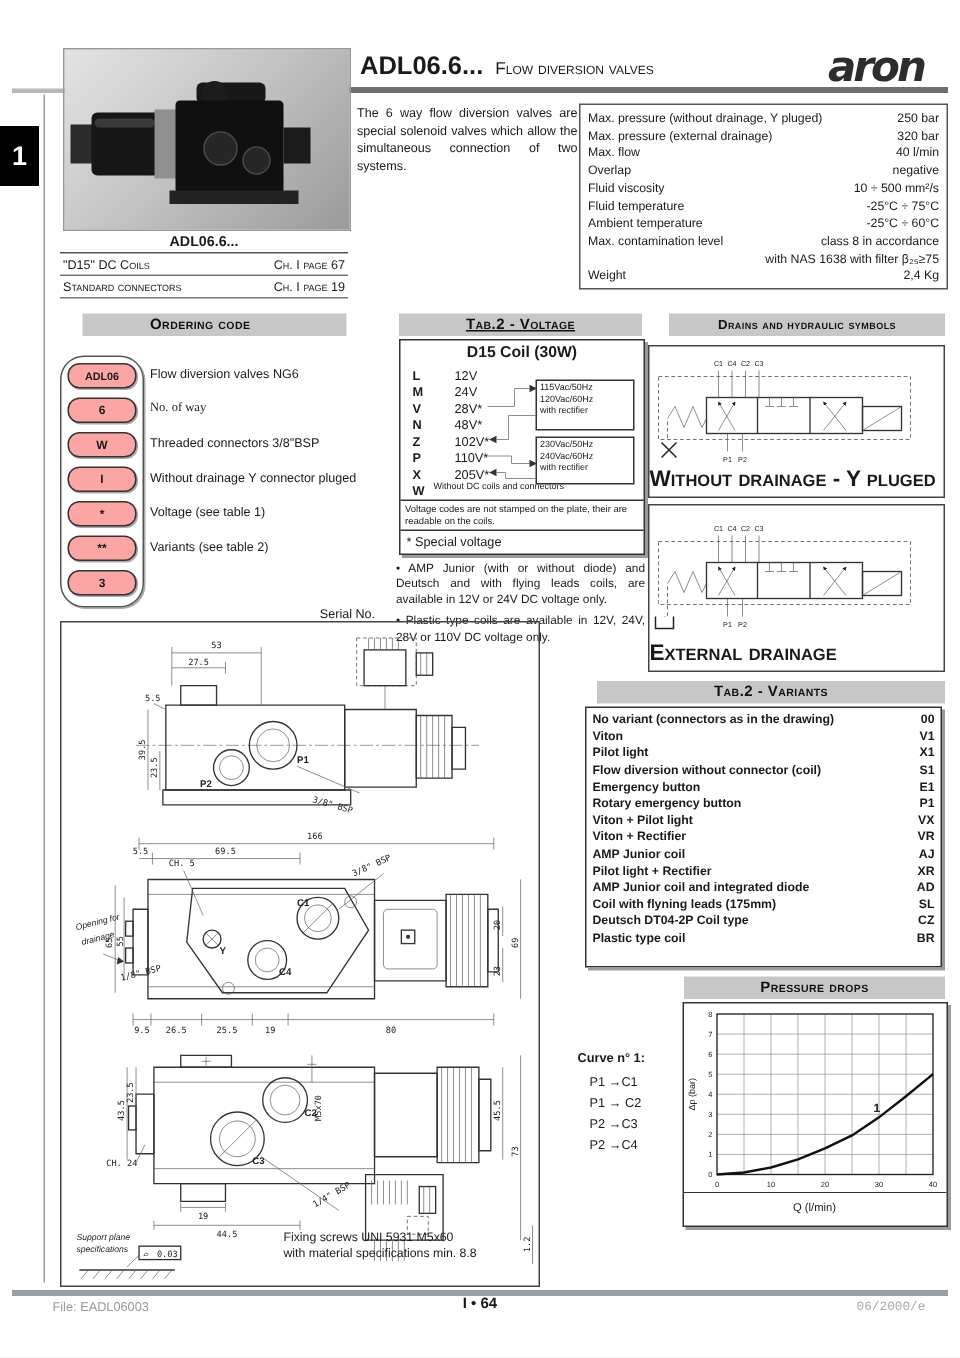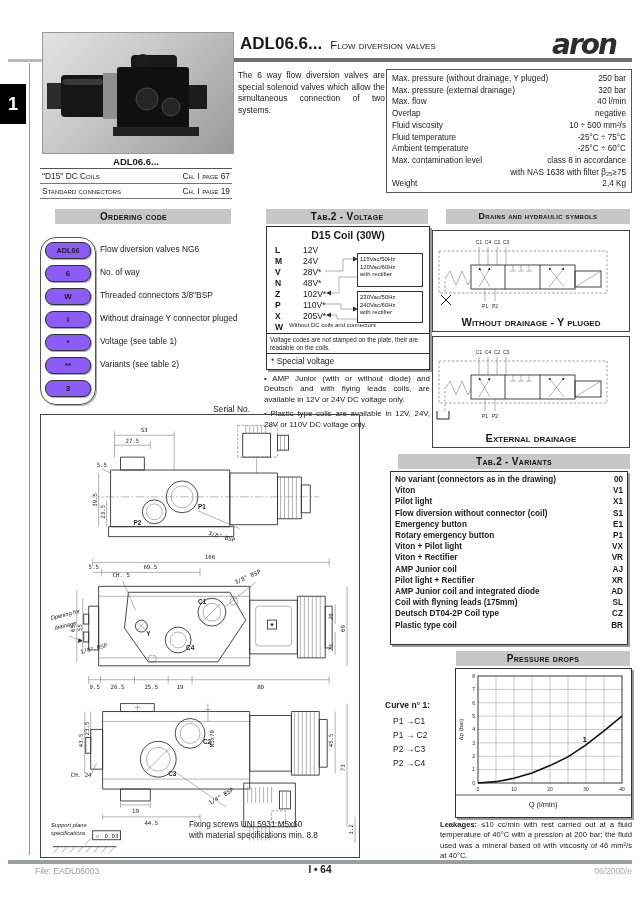--- a/index.html
+++ b/index.html
@@ -28,56 +28,56 @@
   #tab1{left:0;top:84px;width:26px;height:40px;background:#000;color:#fff;font-size:18px;
         font-weight:bold;text-align:center;line-height:40px;}
   #vline{left:29px;top:63px;width:1px;height:792px;background:#9b9b9b;}
   
   #intro{left:238px;top:70px;width:147px;font-size:8.4px;line-height:1.38;text-align:justify;}
   #intro p{margin:0 0 8px 0;}
   #specs{left:386px;top:69px;width:246px;height:124px;border:1px solid #555;padding:3px 5px;
          font-size:8.2px;line-height:11.7px;box-sizing:border-box;}
   
   .pill{position:absolute;left:4px;width:44px;height:15px;border:1px solid #333;border-radius:8px;
-        background:#8b5cf6;text-align:center;font-weight:bold;font-size:8px;line-height:15px;box-shadow:1px 1px 0 #aaa;}
+        background:#fca5a5;text-align:center;font-weight:bold;font-size:8px;line-height:15px;box-shadow:1px 1px 0 #aaa;}
   .odesc{position:absolute;left:100px;width:150px;font-size:8.4px;}
   
   #vbox{left:266px;top:226px;width:162px;height:142px;border:1.5px solid #333;}
   #vbox .sub{position:absolute;top:2px;left:0;width:100%;text-align:center;font-weight:bold;font-size:10.5px;}
   .vrow{position:absolute;left:0;width:100%;height:11px;font-size:8.5px;}
   .vrow .c{position:absolute;left:8px;font-weight:bold;}
   .vrow .v{position:absolute;left:36px;}
   .vnote{position:absolute;left:90px;width:66px;border:1px solid #333;font-size:6px;
          line-height:1.25;padding:2px;box-sizing:border-box;background:#fff;}
   #vfoot{position:absolute;top:106px;left:0;width:100%;border-top:1px solid #333;
          font-size:6.3px;padding:2px 3px;box-sizing:border-box;line-height:1.3;}
   #vspec{position:absolute;top:126px;left:0;width:100%;border-top:1px solid #333;
          font-size:8.5px;padding:2px 4px;box-sizing:border-box;}
   #vbullets{left:264px;top:374px;width:166px;font-size:7.9px;line-height:1.32;text-align:justify;}
   #vbullets p{margin:0 0 4px 0;}
   
-  .dcap{position:absolute;bottom:3px;left:0;width:100%;text-align:center;font-weight:bold;
-        font-size:11px;font-variant:small-caps;}
+  .dcap{position:absolute;bottom:3px;left:0;width:100%;text-align:left;font-weight:bold;
+        font-size:15px;font-variant:small-caps;}
   
   #vartable{left:390px;top:471px;width:238px;height:174px;border:1.5px solid #333;
             padding:2px 4px;box-sizing:border-box;font-size:8.2px;line-height:11.2px;font-weight:bold;}
   
   #curveblock{left:385px;top:700px;width:70px;font-size:8.5px;}
   #curveblock .ct{font-weight:bold;margin-bottom:6px;}
   #curveblock .cp{margin:0 0 4px 8px;}
   #chartbox{left:455px;top:668px;width:175px;height:148px;border:1px solid #333;}
   
   #drawbox{left:40px;top:414px;width:320px;height:444px;border:1px solid #444;box-sizing:border-box;}
   #fixing{position:absolute;left:148px;top:404px;width:170px;font-size:8.2px;line-height:1.35;}
   
   #leak{left:440px;top:820px;width:192px;font-size:7.6px;line-height:1.35;text-align:justify;}
   #footbar{left:8px;top:860px;width:624px;height:4px;background:#98a0a4;}
   #ffile{left:35px;top:866px;font-size:8.5px;color:#999;}
   #fpage{left:270px;top:864px;width:100px;text-align:center;font-weight:bold;font-size:10px;}
-  #fed{left:556px;top:866px;width:76px;text-align:right;font-size:8.5px;color:#aaa;}
+  #fed{left:556px;top:866px;width:76px;text-align:center;font-size:8.5px;color:#aaa;font-family:Liberation Mono, monospace;}
   .rule1{left:8px;top:59px;width:224px;height:3px;background:#b8b8b8;}
   .rule2{left:232px;top:58px;width:400px;height:4px;background:#6f6f6f;}
   
   .tl{stroke:#333;stroke-width:.9;fill:none;}
   .tn{stroke:#555;stroke-width:.45;fill:none;}
   .dim{stroke:#666;stroke-width:.5;fill:none;}
   .cl{stroke:#777;stroke-width:.5;fill:none;stroke-dasharray:9 2 2 2;}
   .dsh{stroke:#555;stroke-width:.55;fill:none;stroke-dasharray:2.5 1.8;}
   svg text{font-family:"DejaVu Sans Mono",monospace;fill:#222;}
   text.d{font-size:5.8px;}
@@ -179,28 +179,28 @@
   <div class="abs" style="left:40px;top:237px;width:54px;height:166px;border:1.5px solid #555;border-radius:16px;box-shadow:1px 1px 0 #aaa;">
     <div class="pill" style="top:4px;font-size:7.2px;">ADL06</div>
     <div class="pill" style="top:27px;">6</div>
     <div class="pill" style="top:50px;">W</div>
     <div class="pill" style="top:73px;">I</div>
     <div class="pill" style="top:96px;">*</div>
     <div class="pill" style="top:119px;">**</div>
     <div class="pill" style="top:142px;">3</div>
   </div>
   <div class="odesc abs" style="top:244px;">Flow diversion valves NG6</div>
-  <div class="odesc abs" style="top:267px;">No. of way</div>
+  <div class="odesc abs" style="top:267px;font-family:Liberation Serif, serif;">No. of way</div>
   <div class="odesc abs" style="top:290px;">Threaded connectors 3/8"BSP</div>
   <div class="odesc abs" style="top:313px;">Without drainage Y connector pluged</div>
   <div class="odesc abs" style="top:336px;">Voltage (see table 1)</div>
   <div class="odesc abs" style="top:359px;">Variants (see table 2)</div>
   <div class="odesc abs" style="top:404px;text-align:right;">Serial No.</div>
 
-  <div class="abs bar" style="left:266px;top:209px;width:162px;text-align:center;">Tab.2 - Voltage</div>
+  <div class="abs bar" style="left:266px;top:209px;width:162px;text-align:center;text-decoration:underline;">Tab.2 - Voltage</div>
   <div class="abs shadow" id="vbox">
     <div class="sub">D15 Coil (30W)</div>
     <div class="vrow" style="top:18px;">
         <span class="c">L</span>
         <span class="v">12V</span>
       </div>
     <div class="vrow" style="top:29px;">
         <span class="c">M</span>
         <span class="v">24V</span>
       </div>
@@ -565,22 +565,19 @@
       <text class="d" x="55" y="425">▱</text>
       <text class="d" x="64" y="425">0.03</text>
       <path class="tn" d="M52 424 L44 432"></path>
       <path class="tl" d="M12 434 H76"></path>
       <path class="tn" d="M18 434 l-5 6 M26 434 l-5 6 M34 434 l-5 6 M42 434 l-5 6 M50 434 l-5 6 M58 434 l-5 6 M66 434 l-5 6 M74 434 l-5 6"></path>
     </svg>
     <div id="fixing" class="ml">Fixing screws UNI 5931 M5x60
 with material specifications min. 8.8</div>
   </div>
 
-  <div class="abs" id="leak">
-    <b>Leakages:</b><span> ≤10 cc/min with rest carried out at a fluid temperature of 40°C with a pression at 200 bar; the fluid used was a mineral based oil with viscosity of 46 mm²/s at 40°C.</span>
-  </div>
 
   <div class="abs" id="footbar"></div>
   <div class="abs" id="ffile">File: EADL06003</div>
   <div class="abs" id="fpage">I • 64</div>
   <div class="abs" id="fed">06/2000/e</div>
 
 </div>
 
 </body></html>

